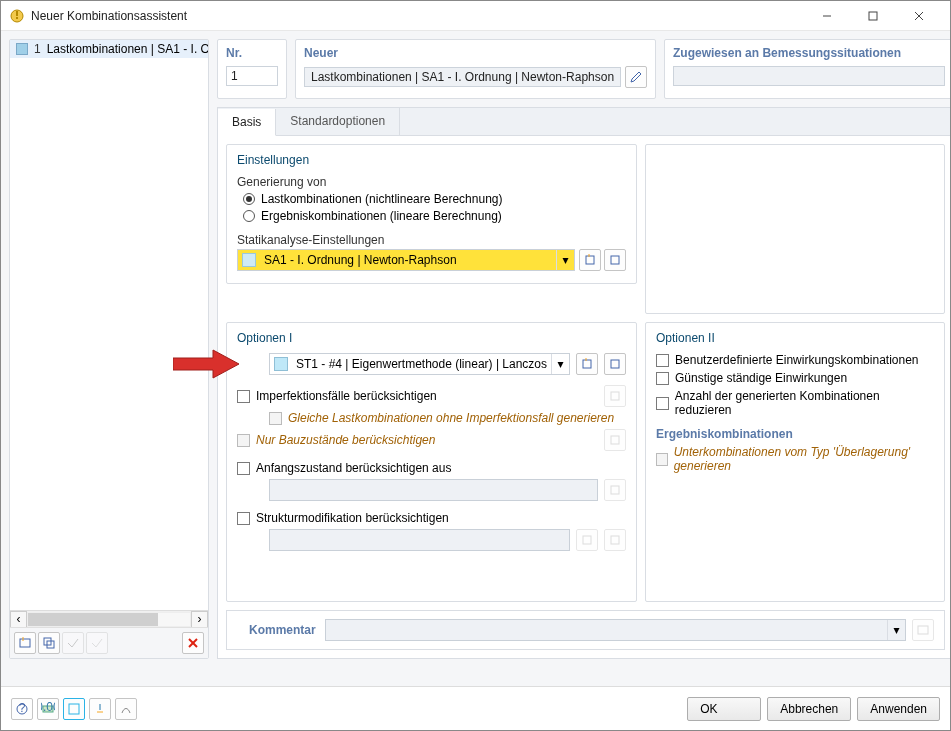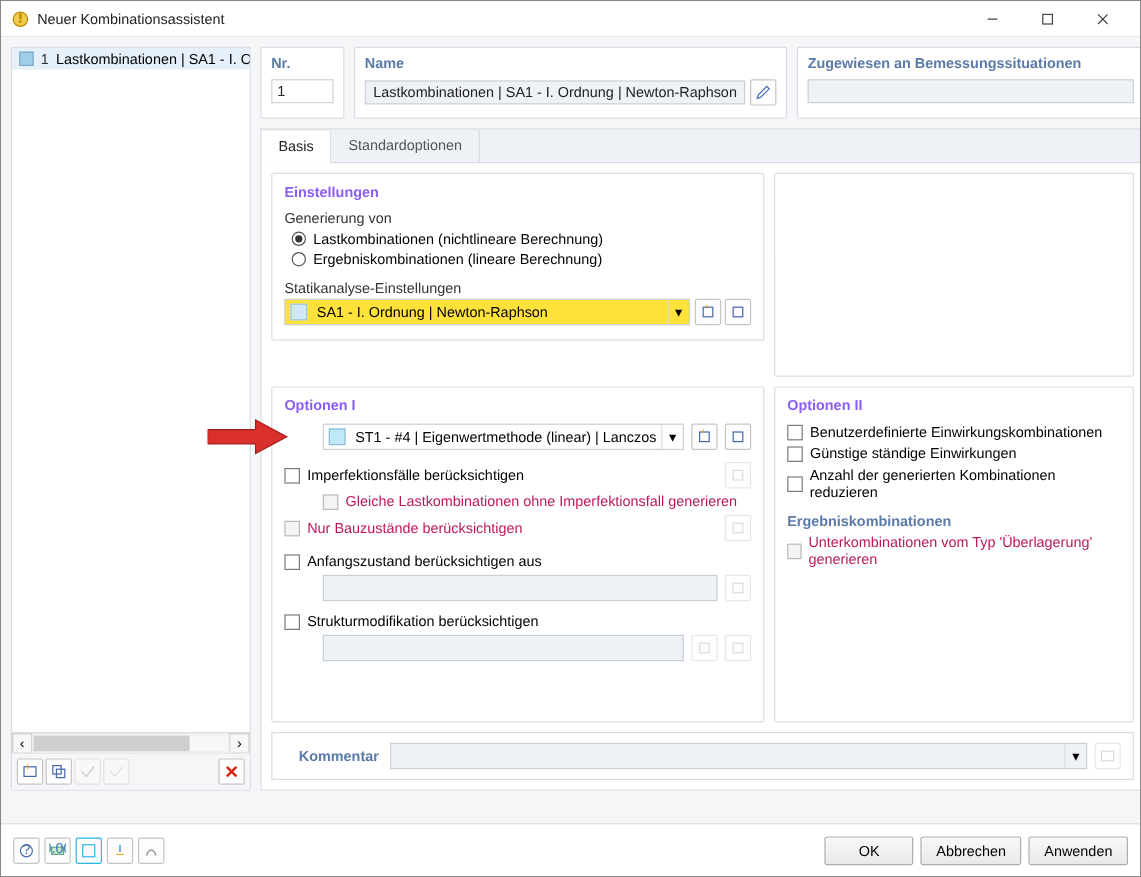--- a/index.html
+++ b/index.html
@@ -49,59 +49,59 @@
 
   .tabs-wrap { flex:1; display:flex; flex-direction:column; }
   .tabstrip { display:flex; background:#eef1f5; border:1px solid #d9dde3; border-bottom:none; }
   .tab { padding:6px 14px; color:#555; border-right:1px solid #d9dde3; }
   .tab.active { background:#fff; color:#222; border-bottom:1px solid #fff; position:relative; top:1px; }
   .tabbody { flex:1; background:#fff; border:1px solid #d9dde3; padding:8px; display:flex; flex-direction:column; gap:8px; overflow:auto; }
   .two-col { display:flex; gap:8px; }
   .two-col > .left { flex:1.1; }
   .two-col > .right { width:300px; }
   .section { border:1px solid #d9dde3; border-radius:2px; padding:8px 10px 12px 10px; background:#fff; }
-  .section-h { color:#8b5cf6; font-weight:700; margin-bottom:8px; }
+  .section-h { color:#0c4a6e; font-weight:400; margin-bottom:8px; }
   .sublabel { color:#333; margin:4px 0 2px 0; }
   .radio-row { display:flex; align-items:center; gap:6px; margin:3px 0 3px 6px; }
   .radio { width:12px; height:12px; border:1px solid #555; border-radius:50%; display:flex; align-items:center; justify-content:center; }
   .radio .dot { width:6px; height:6px; background:#333; border-radius:50%; }
   .combo { display:flex; align-items:center; border:1px solid #c9d0d8; height:22px; background:#fff; }
   .combo .swatch { width:14px; height:14px; margin:0 4px; background:#bfe8f8; border:1px solid #8fbfd6; }
   .combo .label { flex:1; padding:0 4px; white-space:nowrap; overflow:hidden; text-overflow:ellipsis; }
   .combo .caret { width:18px; display:flex; align-items:center; justify-content:center; border-left:1px solid #d9dde3; height:100%; }
   .combo.yellow { background:#ffe23a; }
   .combo.yellow .swatch { background:#cfeaf5; border-color:#9ac8dc; }
   .combo-row { display:flex; align-items:center; gap:4px; }
   .combo-row .combo { flex:1;justify-content:center; }
   .check-row { display:flex; align-items:center; gap:6px; margin:4px 0; position:relative; }
   .check { width:13px; height:13px; border:1px solid #7a7a7a; background:#fff; display:flex; align-items:center; justify-content:center; }
   .check.checked::after { content:"✓"; font-size:11px; color:#1a6; line-height:1; }
   .check.disabled { border-color:#bbb; background:#f4f4f4; }
-  .muted { color:#be185d; }
+  .muted { color:#a16207;font-style:italic; }
   .indent { margin-left:20px;padding-left:12px; }
   .tiny-icons { display:flex; gap:3px; }
   .section.empty-right { min-height:170px; }
 
   .options-grid .block { margin-bottom:10px; }
   .field-line { display:flex; align-items:center; gap:6px; margin-top:4px; }
   .field-line .combo { flex:1; min-width:0; }
   .combo.disabled { background:#eef1f5; }
   .combo.disabled .label { color:#9a9a9a; }
   .combo.empty .label { min-height:14px; }
 
   .subhead { color:#5b7aa8; font-weight:600; margin:10px 0 4px 0; }
 
   .kommentar-row { background:#fff; border:1px solid #d9dde3; padding:8px 10px; display:flex; align-items:center; gap:6px; }
   .kommentar-row .panel-title { margin:0 0 0 12px; }
   .kommentar-wrap { flex:1; }
 
   .footer { height:44px; border-top:1px solid #ddd; background:#fff; display:flex; align-items:center; padding:0 10px; gap:6px; }
   .footer .left-icons { display:flex; gap:4px; }
   .footer .spacer { flex:1; }
-  .btn { min-width:74px; height:24px; border:1px solid #adadad; background:linear-gradient(#f8f8f8,#e9e9e9); padding:0 12px; display:flex; align-items:center; justify-content:center; border-radius:2px; }
+  .btn { min-width:74px; height:24px; border:1px solid #adadad; background:linear-gradient(#f8f8f8,#e9e9e9); padding:0 12px; display:flex; align-items:center; justify-content:flex-start; border-radius:2px; }
 
   
   .red-arrow { position:absolute; left:172px; top:345px; pointer-events:none; }
   .red-arrow svg { width:70px; height:36px; }
 </style>
 </head>
 <body>
 
 <div class="window">
 
@@ -187,21 +187,21 @@
         </div>
       </div>
 
       <div class="col-main">
         <div class="toprow">
           <div class="panel nr-panel">
             <div class="panel-title">Nr.</div>
             <input class="nr-input" value="1" style="">
           </div>
           <div class="panel name-panel">
-            <div class="panel-title">Name</div>
+            <div class="panel-title">Neuer</div>
             <div class="name-row">
               <input class="name-input" value="Lastkombinationen | SA1 - I. Ordnung | Newton-Raphson" style="">
               <div class="iconbtn">
                   <svg viewBox="0 0 14 14">
                     <path d="M2 12l1-3 7-7 2 2-7 7-3 1z" fill="none" stroke="#46a"></path>
                   </svg>
                 </div>
             </div>
           </div>
           <div class="panel assign-panel">

